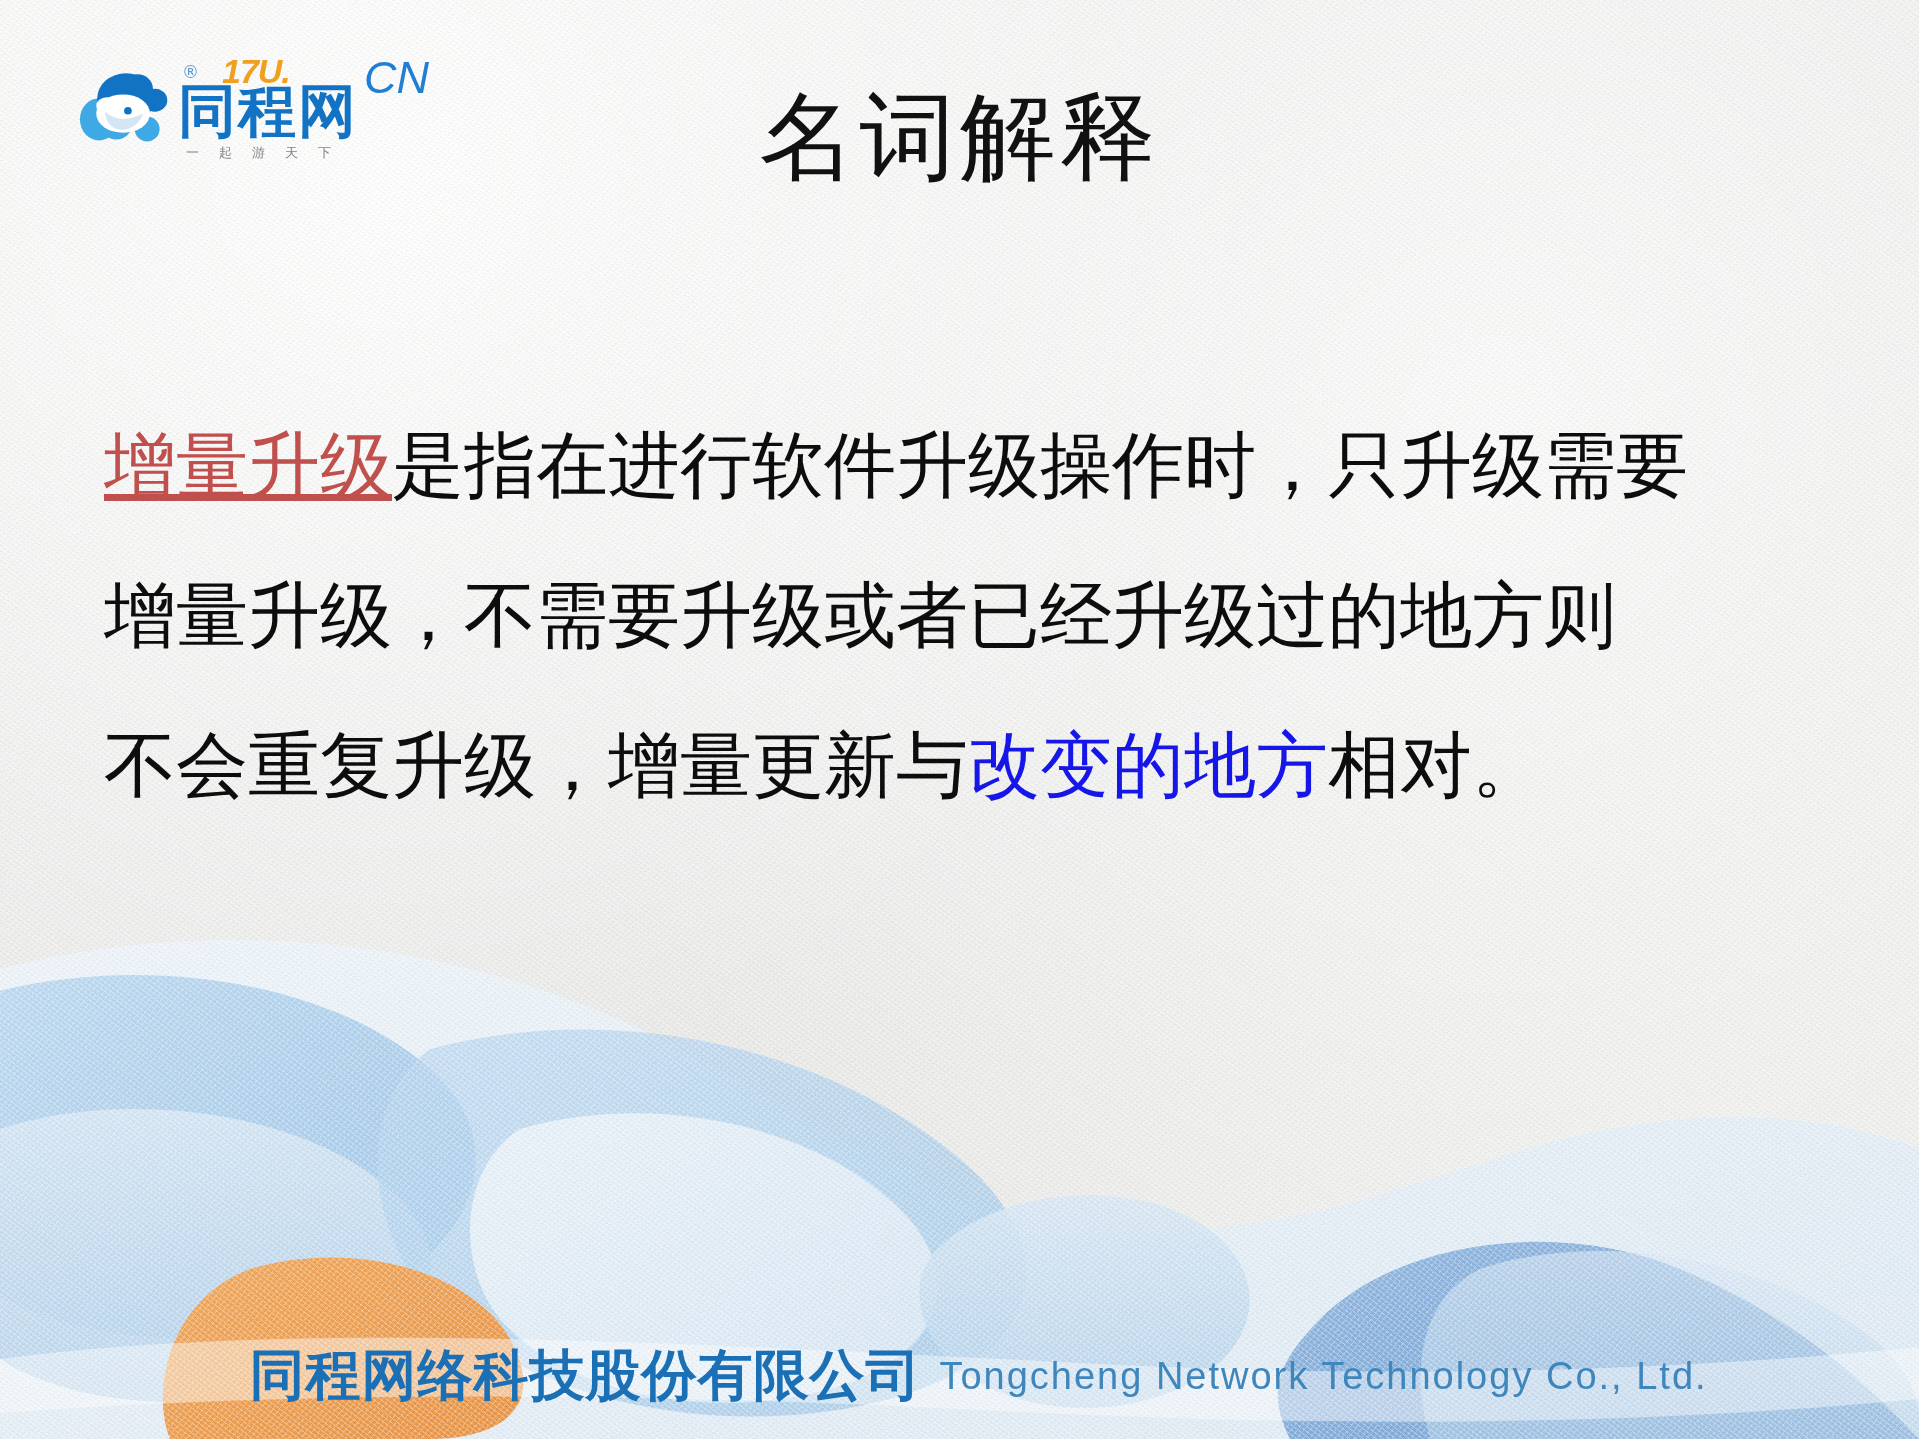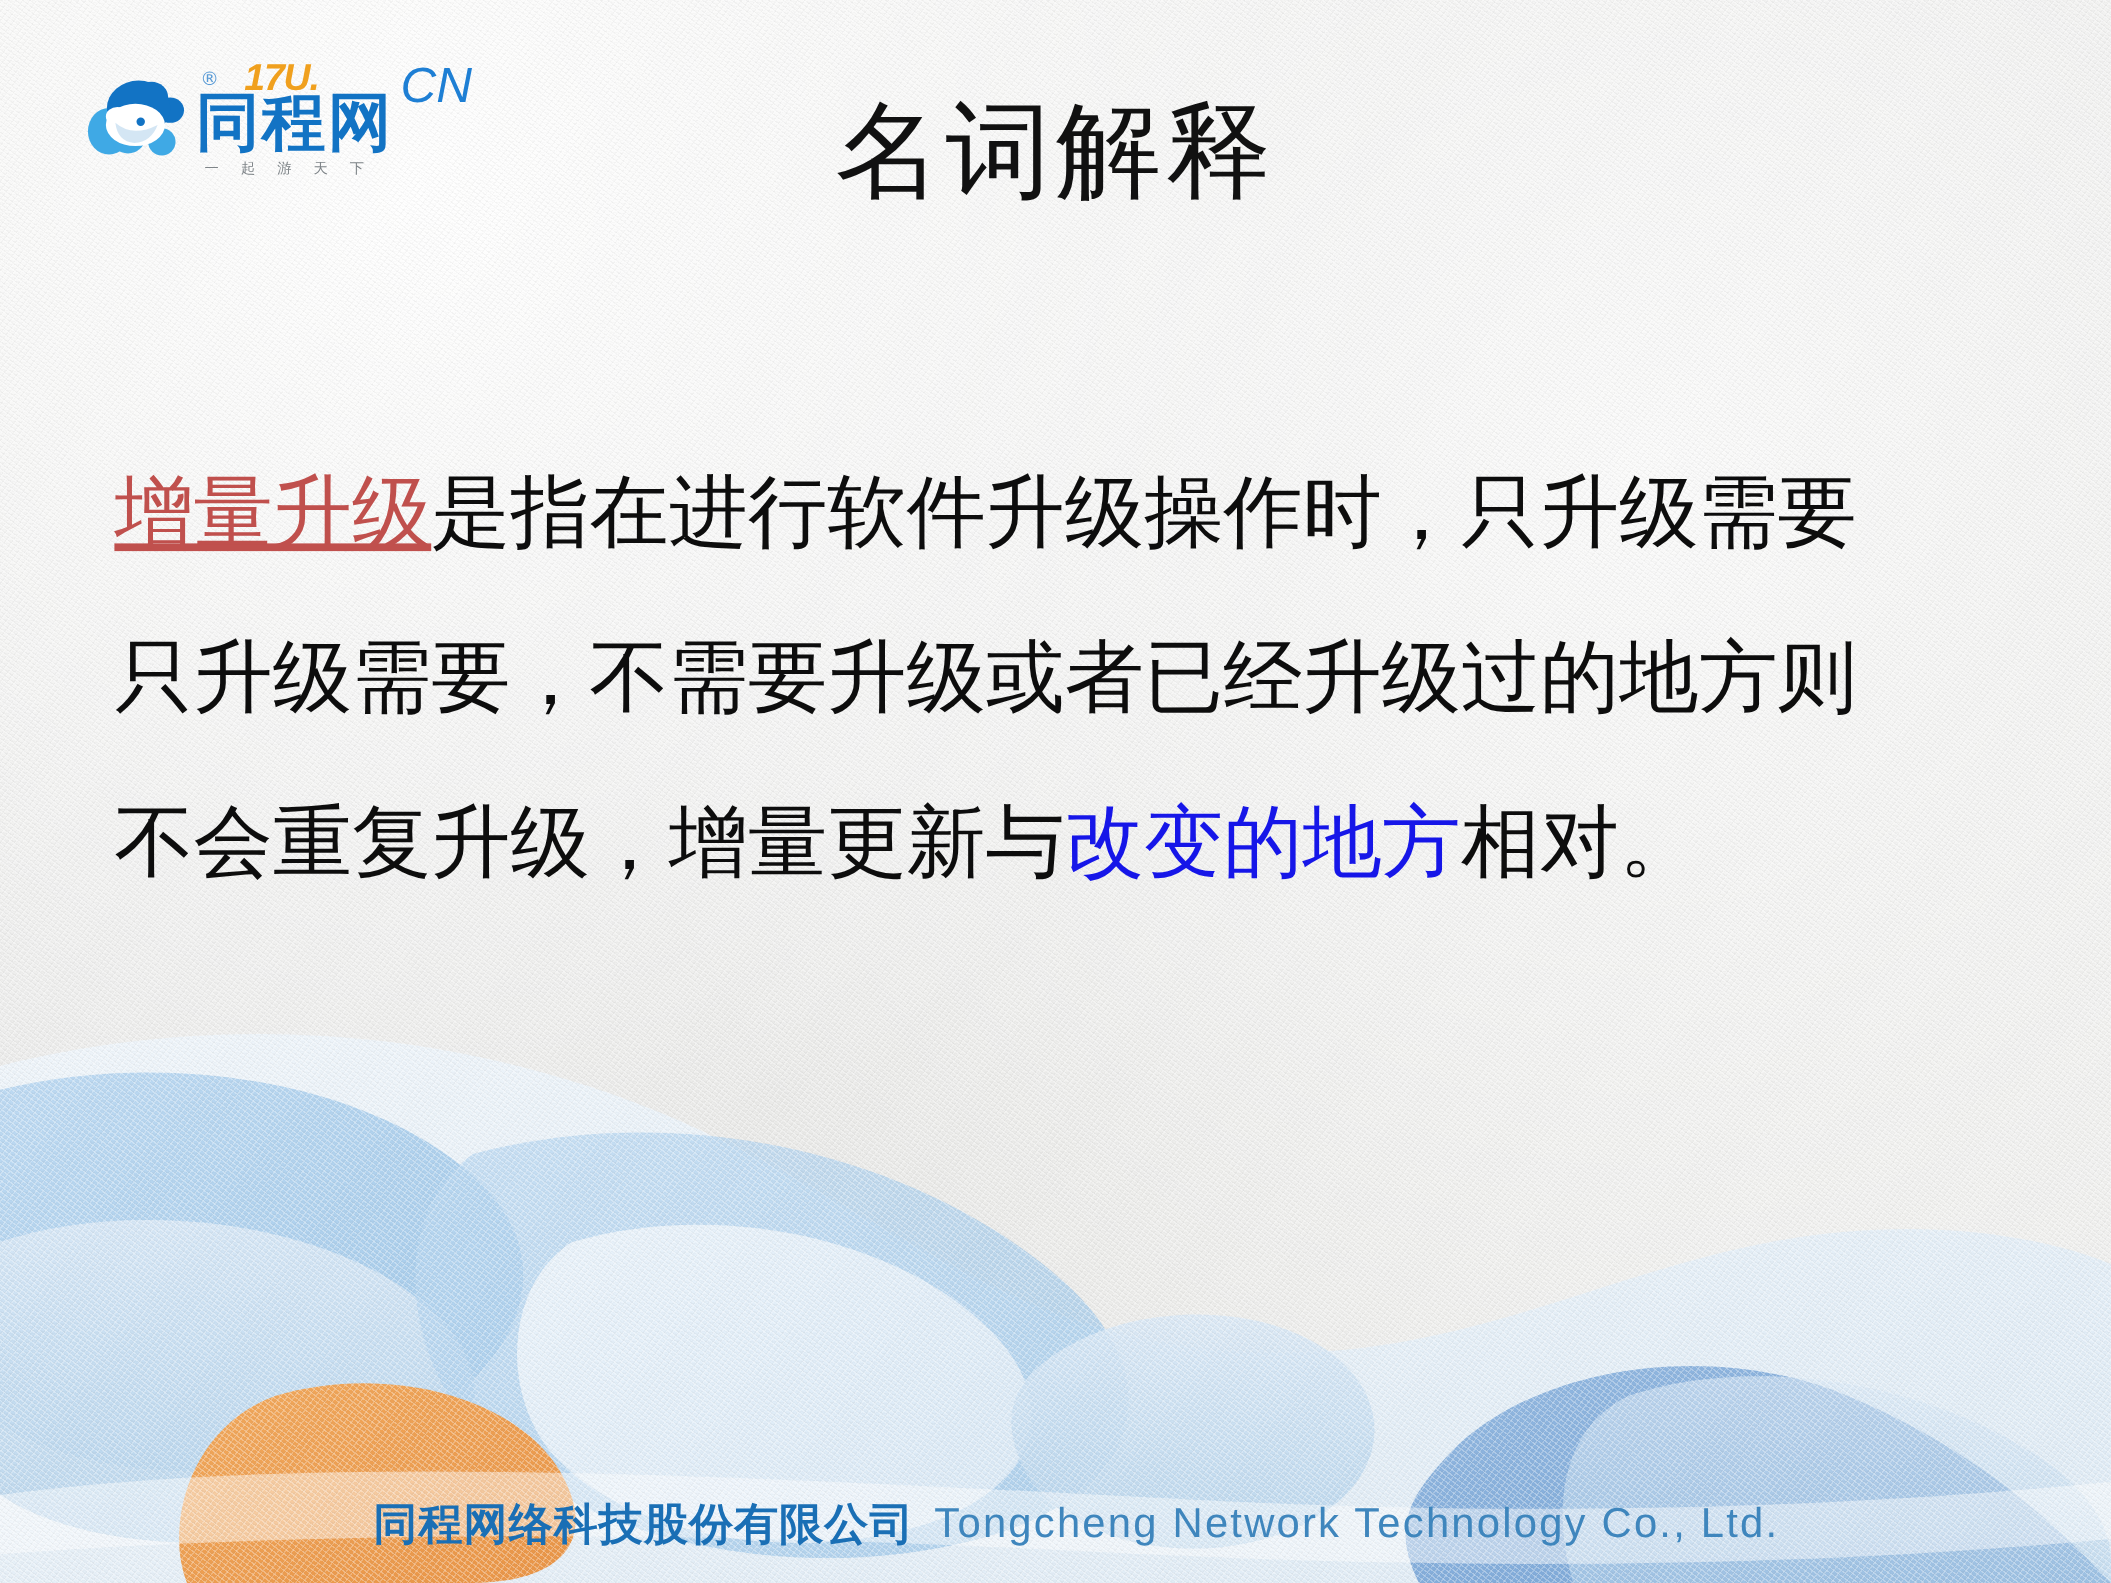--- a/index.html
+++ b/index.html
@@ -129,21 +129,21 @@
   
   .footer {
     position: absolute;
     left: 0;
     bottom: 26px;
     width: 1919px;
     text-align: center;
     white-space: nowrap;
   }
   .footer-cn {
-    font-size: 40px;
+    font-size: 55px;
     font-weight: bold;
     color: #1a6fb5;
     letter-spacing: 1px;
     font-family: "DejaVu Sans", sans-serif;
     vertical-align: middle;
     margin-left: 38px;
   }
   .footer-en {
     font-size: 38px;
     color: #3f86bd;
@@ -225,21 +225,21 @@
     <span class="logo-tag">一起游天下</span>
   </div>
 
   <div class="title">名词解释</div>
 
   <div class="body-text">
     <span class="line">
       <span class="hl-red">增量升级</span><span>是指在进行软件升级操作时，只升级需要</span>
     </span>
     <span class="line">
-      <span>只升级需要，不需要升级或者已经升级过的地方则</span>
+      <span>增量升级，不需要升级或者已经升级过的地方则</span>
     </span>
     <span class="line">
       <span>不会重复升级，增量更新与</span><span class="hl-blue">改变的地方</span><span>相对。</span>
     </span>
   </div>
 
   <div class="footer">
     <span class="footer-cn">同程网络科技股份有限公司</span><span class="footer-en">Tongcheng Network Technology Co., Ltd.</span>
   </div>
 

